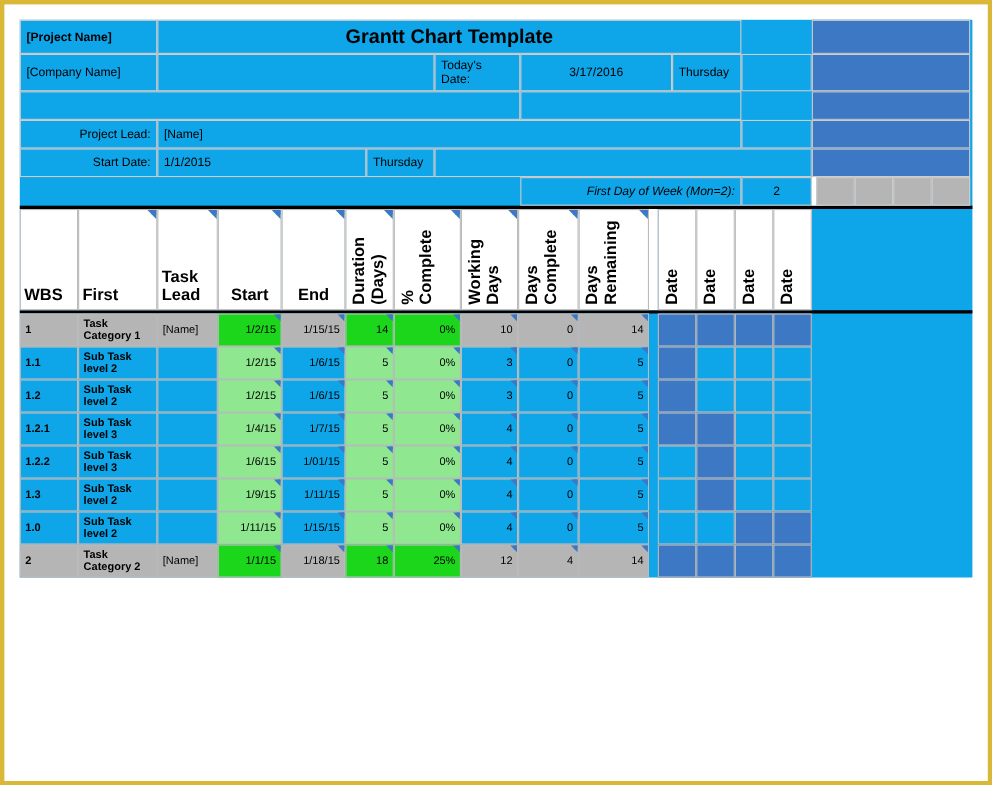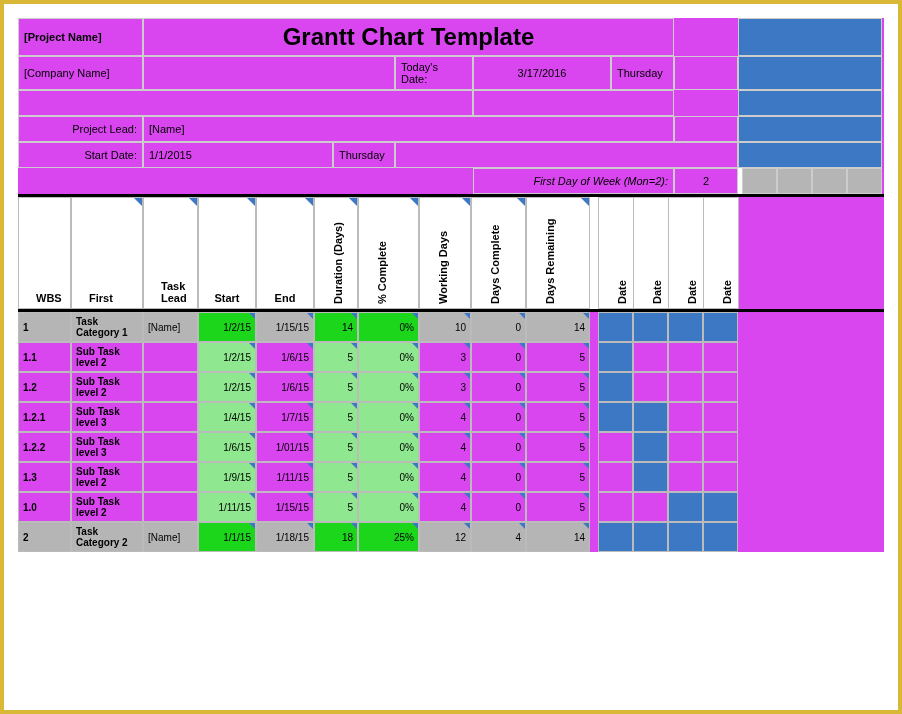--- a/index.html
+++ b/index.html
@@ -1,31 +1,31 @@
 <!DOCTYPE html>
 <html><head>
 <meta charset="utf-8">
 <style>
 * { box-sizing: border-box; margin: 0; padding: 0; }
 body { font-family: Arial, sans-serif; font-size: 11px; background: #fff; }
 .frame { border: 4px solid #d9b838; width: 902px; height: 714px; padding: 14px; }
-.sheet { background: #d946ef; }
+.sheet { background: #0ea5e9; }
 
 .hdr { display: grid; grid-template-columns: 125px 95px 95px 62px 78px 138px 63px 64px 4px 35px 35px 35px 35px; }
 .hdr > div { border: 1px solid #ccc; padding: 4px 5px; min-height: 26px; display: flex; align-items: center; }
 .bold { font-weight: bold; }
-.big { font-size: 24px; font-weight: bold; justify-content: center; }
+.big { font-size: 18px; font-weight: bold; justify-content: center; }
 .right { justify-content: flex-end; }
 .center { justify-content: center; }
 .italic { font-style: italic; }
 .blue { background: #3d78c4; }
 .gap { background: #fff; border: none !important; }
 
 .thead { display: grid; grid-template-columns: 53px 72px 55px 58px 58px 44px 61px 52px 55px 64px 8px 35px 35px 35px 35px; border-top: 3px solid #000; }
-.thead > div { border: 1px solid #bbb; padding: 4px 17px; height: 112px; display: flex; align-items: flex-end; font-weight: bold; font-size: 11px; background: #fff; position: relative; }
+.thead > div { border: 1px solid #bbb; padding: 4px 3px; height: 92px; display: flex; align-items: flex-end; font-weight: bold; font-size: 15px; background: #fff; position: relative; }
 .thead .vert span { writing-mode: vertical-rl; transform: rotate(180deg); height: 100%; }
 .thead .tick::before { content: ""; position: absolute; top: 0; right: 0; border: 4px solid transparent; border-top-color: #3d78c4; border-right-color: #3d78c4; }
 
 .row { display: grid; grid-template-columns: 53px 72px 55px 58px 58px 44px 61px 52px 55px 64px 8px 35px 35px 35px 35px; }
 .row > div { border: 1px solid #bbb; padding: 3px 4px; min-height: 26px; display: flex; align-items: center; font-size: 10px; position: relative; }
 .row .num { justify-content: flex-end; }
 .row .tick::before { content: ""; position: absolute; top: 0; right: 0; border: 3px solid transparent; border-top-color: #3d78c4; border-right-color: #3d78c4; }
 .divider { height: 3px; background: #000; }
 .cat { background: #b5b5b5; }
 .green { background: #1cd61c; }

